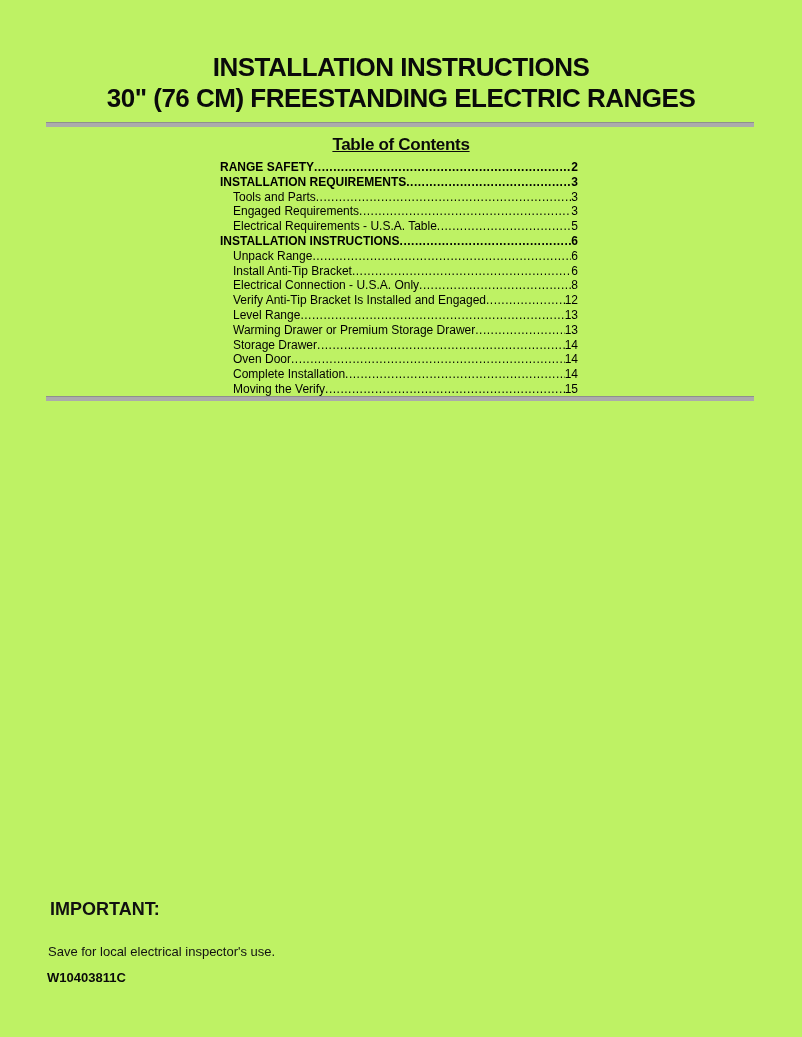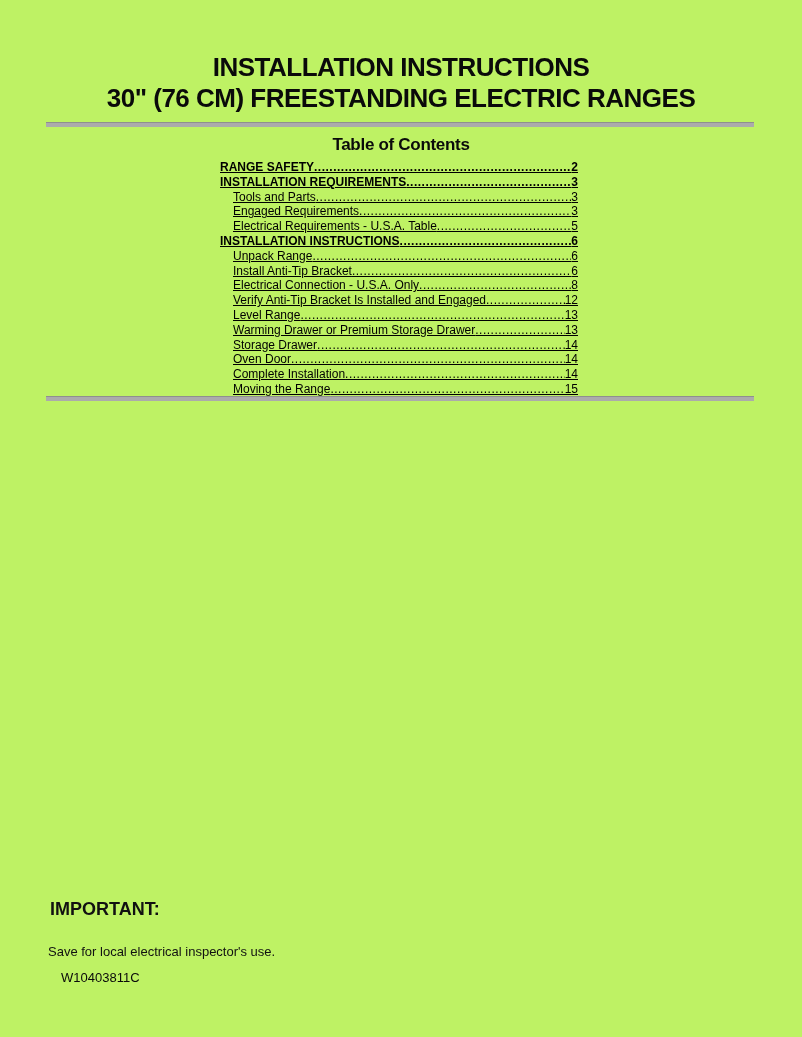--- a/index.html
+++ b/index.html
@@ -47,34 +47,34 @@
   .toc-title {
     position: absolute;
     top: 135px;
     left: 0;
     width: 802px;
     text-align: center;
     font-weight: bold;
     font-size: 17px;
     letter-spacing: -0.3px;
     color: #0a0a0a;
+    text-decoration: underline;
   }
   .toc {
     position: absolute;
     top: 160px;
     left: 220px;
     width: 358px;
     font-size: 12px;
     line-height: 14.8px;
   }
   .toc-row {
     display: flex;
     align-items: flex-start;
     white-space: nowrap;
-    text-decoration: underline;
   }
   .toc-row.section { font-weight: bold; }
   .toc-row.sub { padding-left: 13px; }
   .toc-label { flex: 0 0 auto; }
   .toc-dots {
     flex: 1 1 auto;
     overflow: hidden;
     white-space: nowrap;
     min-width: 6px;
   }
@@ -96,22 +96,22 @@
   .important-text {
     position: absolute;
     top: 944px;
     left: 48px;
     font-size: 13px;
     color: #111111;
   }
   .doc-number {
     position: absolute;
     top: 970px;
-    left: 61px;
-    font-weight: normal;
+    left: 47px;
+    font-weight: bold;
     font-size: 13px;
     color: #0a0a0a;
   }
 </style>
 </head>
 <body>
 
 <div class="page">
 
   <div class="title-block">
@@ -193,21 +193,21 @@
       <span class="toc-label">Oven Door</span>
         <span class="toc-dots"></span>
         <span class="toc-page">14</span>
     </div>
     <div class="toc-row sub">
       <span class="toc-label">Complete Installation</span>
         <span class="toc-dots"></span>
         <span class="toc-page">14</span>
     </div>
     <div class="toc-row sub">
-      <span class="toc-label">Moving the Range</span>
+      <span class="toc-label">Moving the Verify</span>
         <span class="toc-dots"></span>
         <span class="toc-page">15</span>
     </div>
   </div>
 
   <div class="rule rule-bottom"></div>
 
   <div class="important-label">IMPORTANT:</div>
   <div class="important-text">Save for local electrical inspector's use.</div>
   <div class="doc-number">W10403811C</div>

